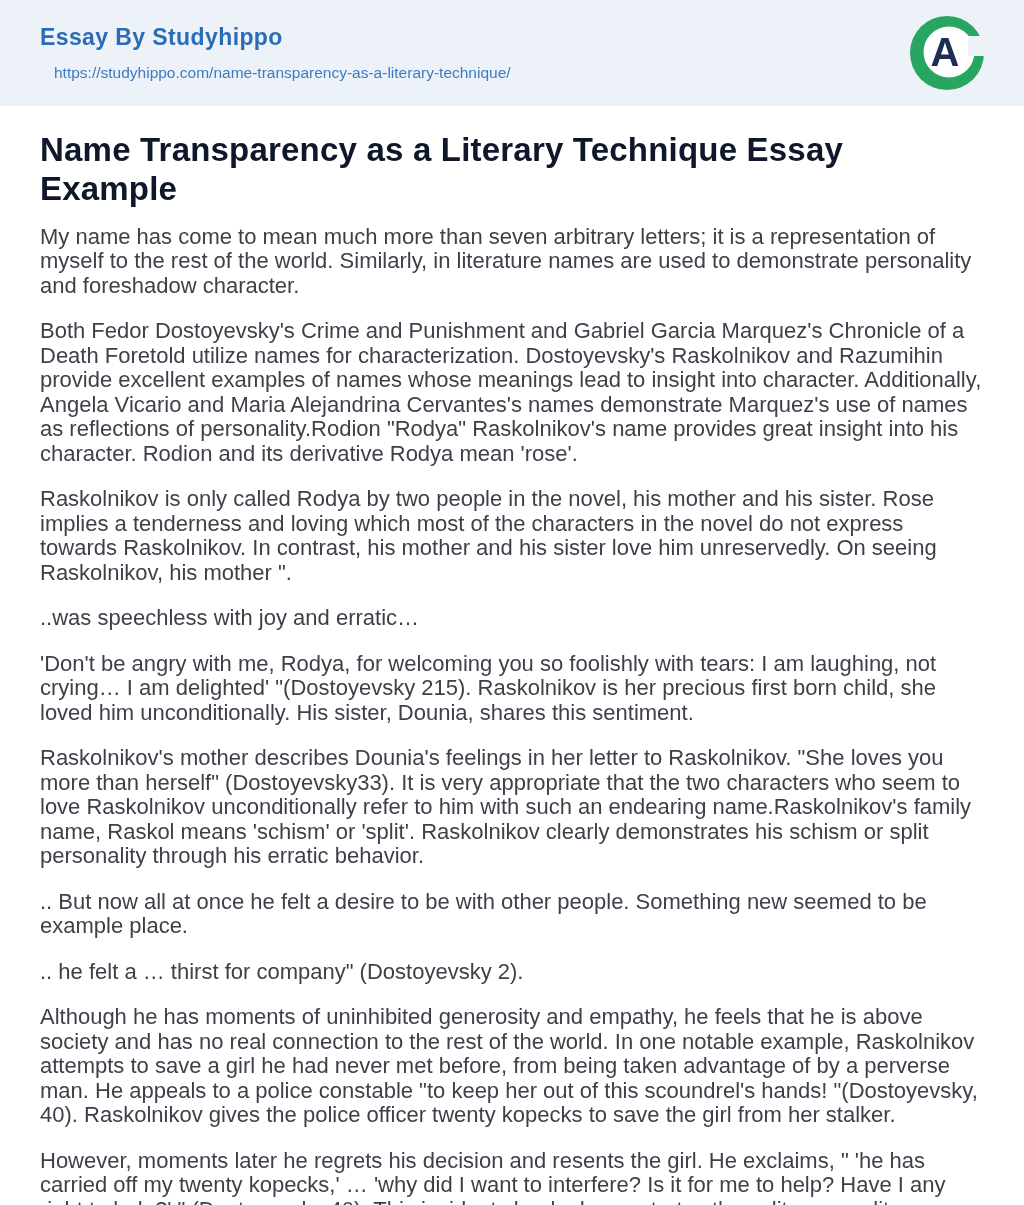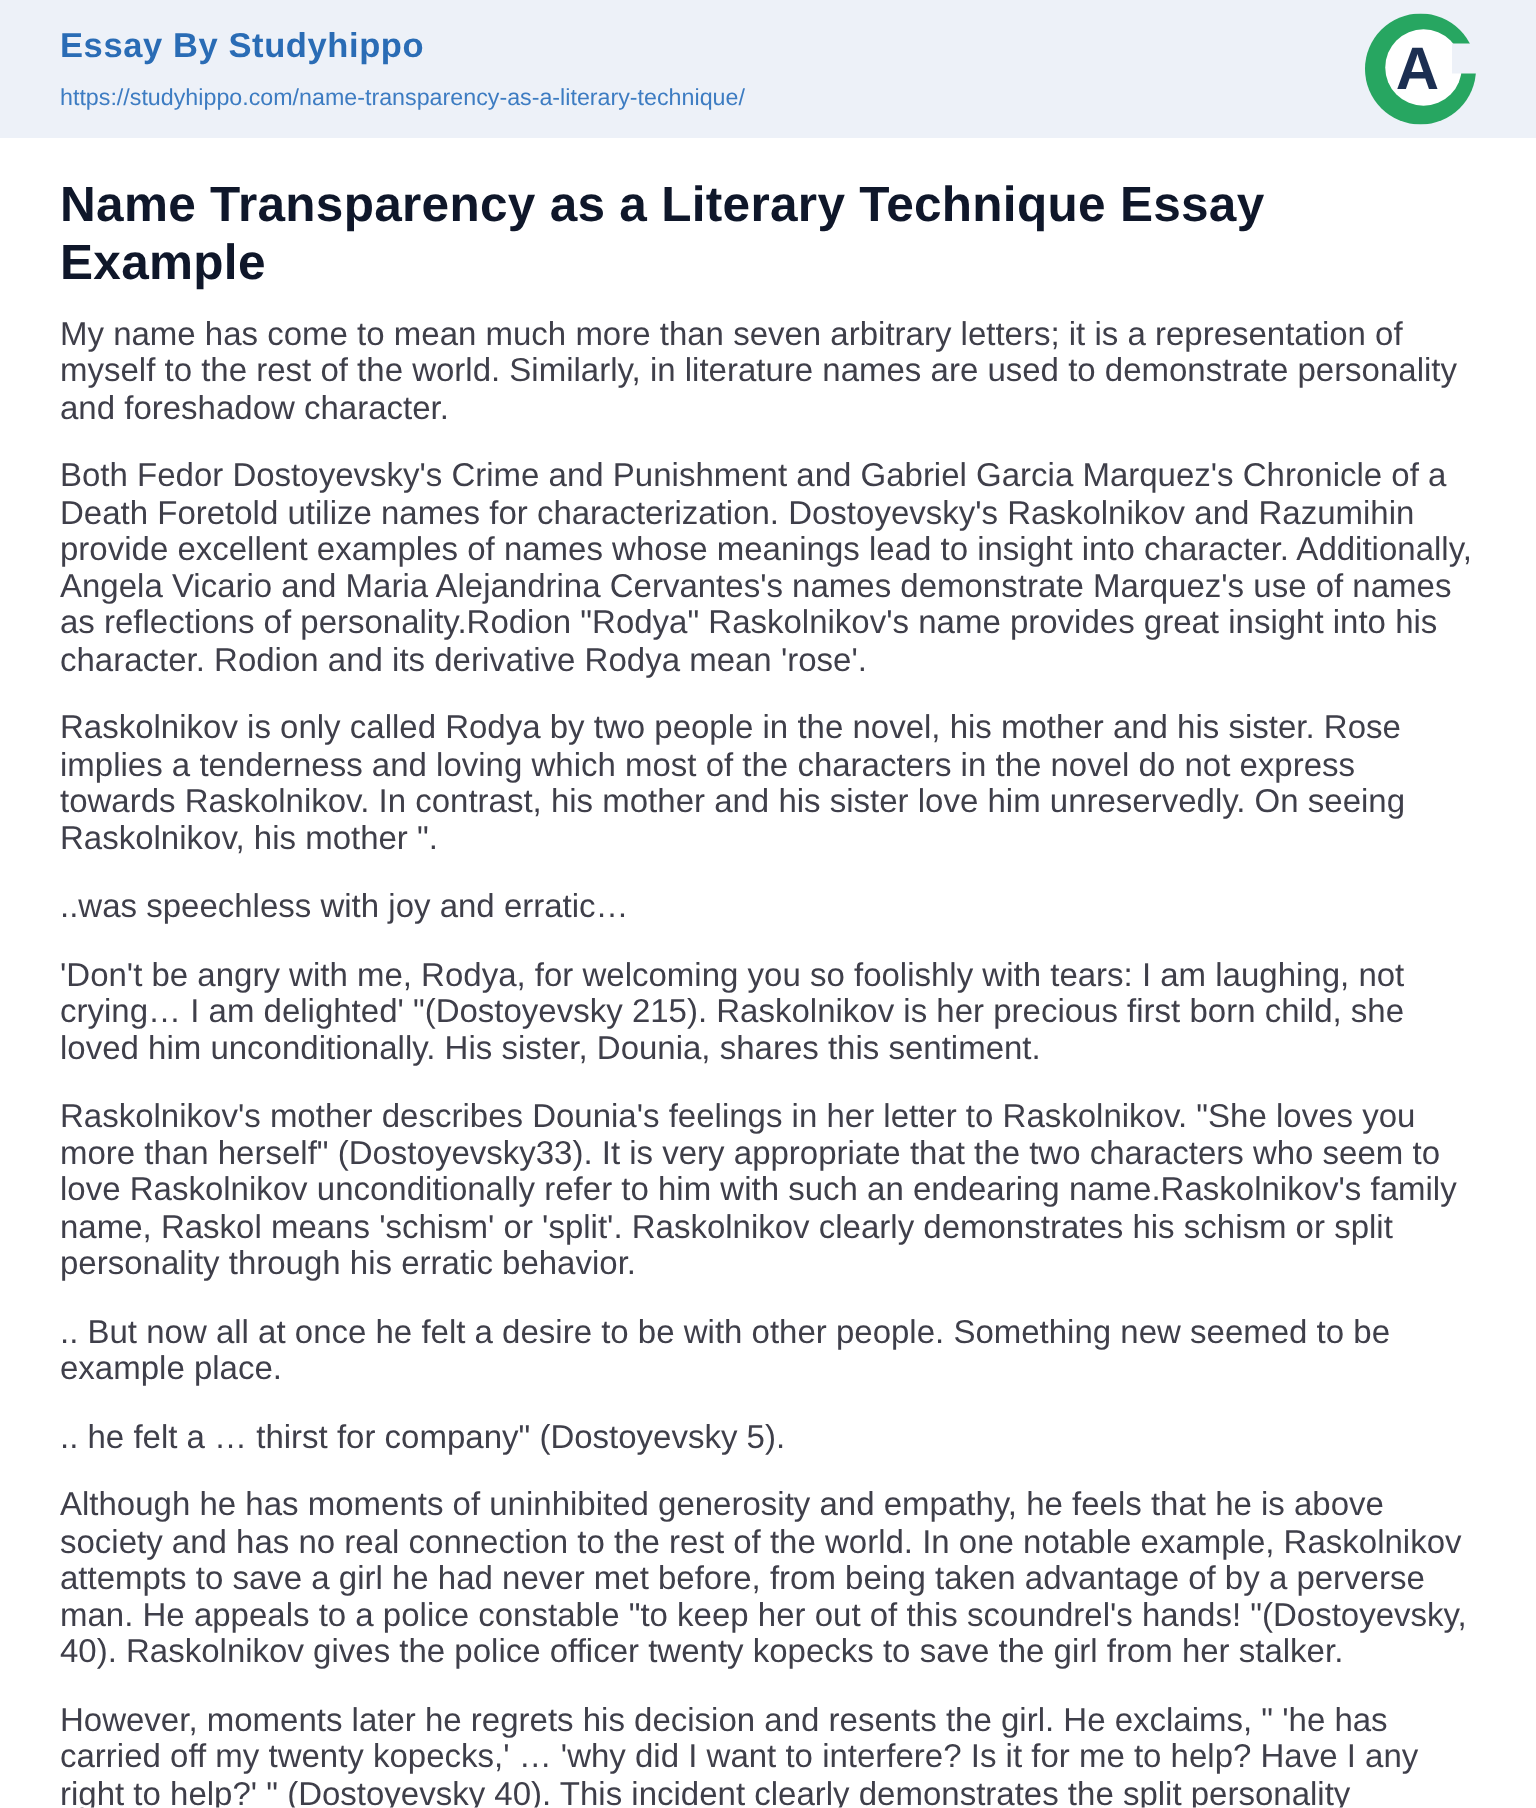--- a/index.html
+++ b/index.html
@@ -8,38 +8,39 @@
     width: 1024px;
     height: 1205px;
     font-family: "Liberation Sans", "DejaVu Sans", sans-serif;
     color: #3f3f4a;
     overflow: hidden;
   }
 
   
   .header {
     background: #edf1f8;
-    height: 92px;
+    height: 106px;
     padding: 0 40px;
     display: flex;
     align-items: center;
     justify-content: space-between;
   }
   .header-text { display: flex; flex-direction: column; gap: 13px; }
   .site-title {
     color: #2a6cb5;
     font-size: 23px;
     font-weight: bold;
     letter-spacing: 0.4px;
   }
   .site-url {
     color: #3d7cc2;
     font-size: 15.5px;
     text-decoration: none;
     cursor: pointer;
+    margin-left: 14px;
   }
   .logo { width: 74px; height: 74px; flex: 0 0 auto; cursor: pointer; }
 
   
   .article {
     padding: 25px 40px 0 40px;
   }
   .article-title {
     color: #0f172a;
     font-size: 33px;
@@ -75,17 +76,17 @@
 
 <div class="article">
   <h1 class="article-title">Name Transparency as a Literary Technique Essay Example</h1>
   <p>My name has come to mean much more than seven arbitrary letters; it is a representation of myself to the rest of the world. Similarly, in literature names are used to demonstrate personality and foreshadow character.</p>
   <p>Both Fedor Dostoyevsky's Crime and Punishment and Gabriel Garcia Marquez's Chronicle of a Death Foretold utilize names for characterization. Dostoyevsky's Raskolnikov and Razumihin provide excellent examples of names whose meanings lead to insight into character. Additionally, Angela Vicario and Maria Alejandrina Cervantes's names demonstrate Marquez's use of names as reflections of personality.Rodion "Rodya" Raskolnikov's name provides great insight into his character. Rodion and its derivative Rodya mean 'rose'.</p>
   <p>Raskolnikov is only called Rodya by two people in the novel, his mother and his sister. Rose implies a tenderness and loving which most of the characters in the novel do not express towards Raskolnikov. In contrast, his mother and his sister love him unreservedly. On seeing Raskolnikov, his mother ".</p>
   <p>..was speechless with joy and erratic…</p>
   <p>'Don't be angry with me, Rodya, for welcoming you so foolishly with tears: I am laughing, not crying… I am delighted' "(Dostoyevsky 215). Raskolnikov is her precious first born child, she loved him unconditionally. His sister, Dounia, shares this sentiment.</p>
   <p>Raskolnikov's mother describes Dounia's feelings in her letter to Raskolnikov. "She loves you more than herself" (Dostoyevsky33). It is very appropriate that the two characters who seem to love Raskolnikov unconditionally refer to him with such an endearing name.Raskolnikov's family name, Raskol means 'schism' or 'split'. Raskolnikov clearly demonstrates his schism or split personality through his erratic behavior.</p>
   <p>.. But now all at once he felt a desire to be with other people. Something new seemed to be example place.</p>
-  <p>.. he felt a … thirst for company" (Dostoyevsky 5).</p>
+  <p>.. he felt a … thirst for company" (Dostoyevsky 2).</p>
   <p>Although he has moments of uninhibited generosity and empathy, he feels that he is above society and has no real connection to the rest of the world. In one notable example, Raskolnikov attempts to save a girl he had never met before, from being taken advantage of by a perverse man. He appeals to a police constable "to keep her out of this scoundrel's hands! "(Dostoyevsky, 40). Raskolnikov gives the police officer twenty kopecks to save the girl from her stalker.</p>
   <p>However, moments later he regrets his decision and resents the girl. He exclaims, " 'he has carried off my twenty kopecks,' … 'why did I want to interfere? Is it for me to help? Have I any right to help?' " (Dostoyevsky 40). This incident clearly demonstrates the split personality Raskolnikov's name indicates.</p>
   <p>Dimitri Razumihin's name also provides insight into his character. Dimitri, his</p>
 </div>
 
 </body></html>

